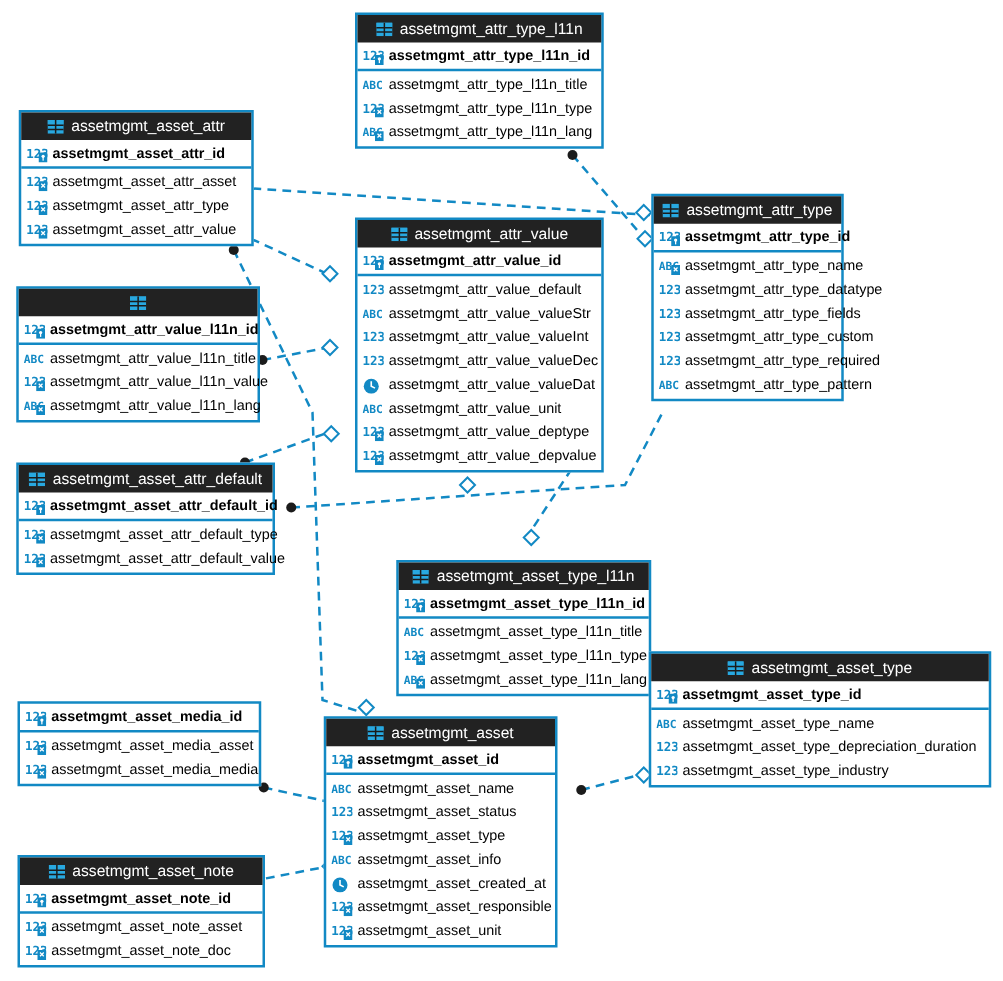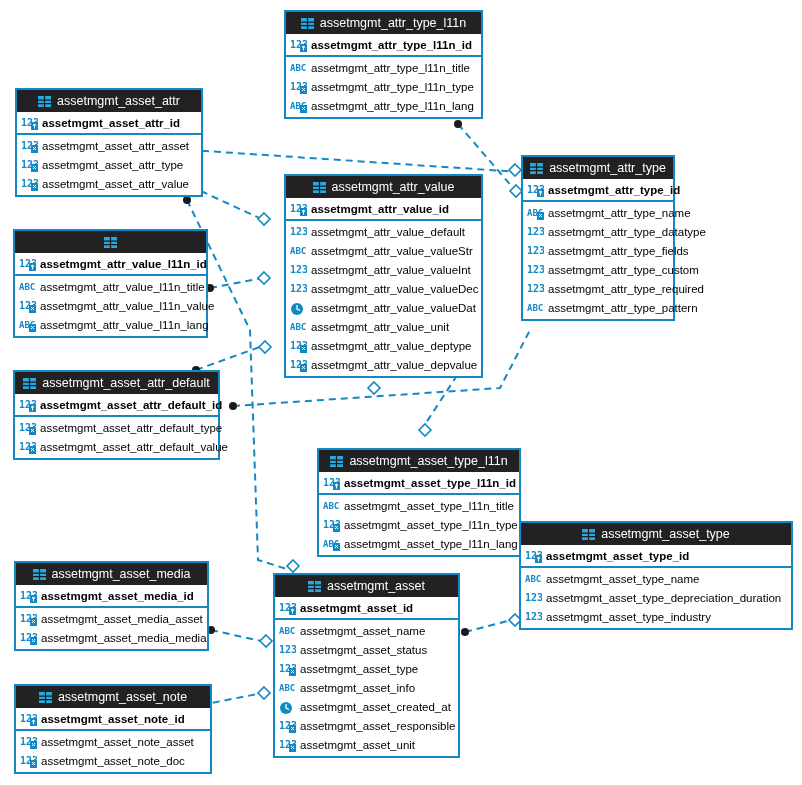--- a/index.html
+++ b/index.html
@@ -621,30 +621,20 @@
             <span class="glyph">
               <svg width="17" height="14">
                 <text x="0" y="10" font-family="DejaVu Sans Mono, monospace" font-size="10" font-weight="bold" fill="#1289c4">123</text>
               </svg>
             </span>
             <span class="cname">assetmgmt_asset_type_industry</span>
           </div>
         </div>
       </div>
       <div class="entity" style="left: 14px; top: 561px; width: 195px;">
-        <div class="entity-header">
-          <span class="table-icon">
-            <svg width="13" height="11">
-              <rect x="0" y="0" width="13" height="11" fill="#28a8e0"></rect>
-              <rect x="0" y="0" width="13" height="3.5" fill="#28a8e0"></rect>
-              <path d="M6.5 0 V11 M0 4.2 H13 M0 7.6 H13" stroke="#1b1b1b" stroke-width="1.2"></path>
-            </svg>
-          </span>
-          <span>assetmgmt_asset_media</span>
-        </div>
         <div class="pk-row">
           <div class="col pk">
             <span class="glyph">
               <svg width="17" height="14">
                 <text x="0" y="10" font-family="DejaVu Sans Mono, monospace" font-size="10" font-weight="bold" fill="#1289c4">123</text>
                 <rect x="10" y="6" width="7" height="8" fill="#1289c4"></rect>
                 <circle cx="13.5" cy="9" r="1.3" fill="#fff"></circle>
                 <rect x="13" y="9.5" width="1" height="3" fill="#fff"></rect>
               </svg>
             </span>
@@ -667,21 +657,21 @@
               <svg width="17" height="14">
                 <text x="0" y="10" font-family="DejaVu Sans Mono, monospace" font-size="10" font-weight="bold" fill="#1289c4">123</text>
                 <rect x="10" y="6" width="7" height="8" fill="#1289c4"></rect>
                 <path d="M12 8 l3 3 M15 8 l-3 3" stroke="#fff" stroke-width="1"></path>
               </svg>
             </span>
             <span class="cname">assetmgmt_asset_media_media</span>
           </div>
         </div>
       </div>
-      <div class="entity" style="left: 273px; top: 573px; width: 187px;">
+      <div class="entity" style="left: 259px; top: 573px; width: 187px;">
         <div class="entity-header">
           <span class="table-icon">
             <svg width="13" height="11">
               <rect x="0" y="0" width="13" height="11" fill="#28a8e0"></rect>
               <rect x="0" y="0" width="13" height="3.5" fill="#28a8e0"></rect>
               <path d="M6.5 0 V11 M0 4.2 H13 M0 7.6 H13" stroke="#1b1b1b" stroke-width="1.2"></path>
             </svg>
           </span>
           <span>assetmgmt_asset</span>
         </div>

